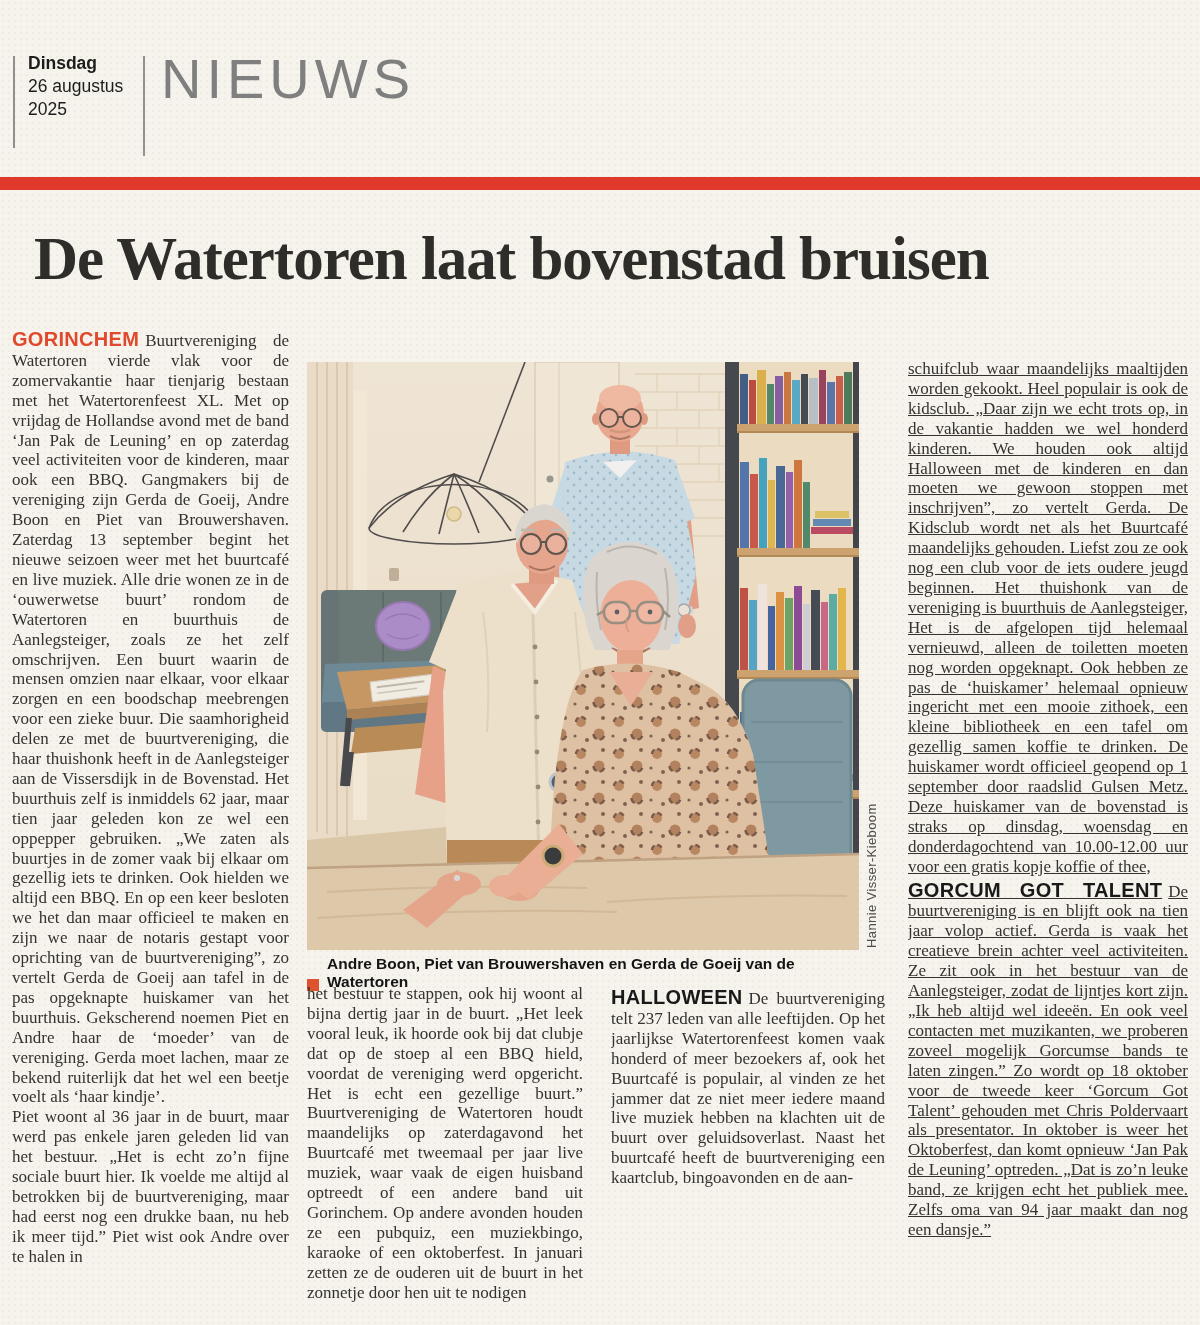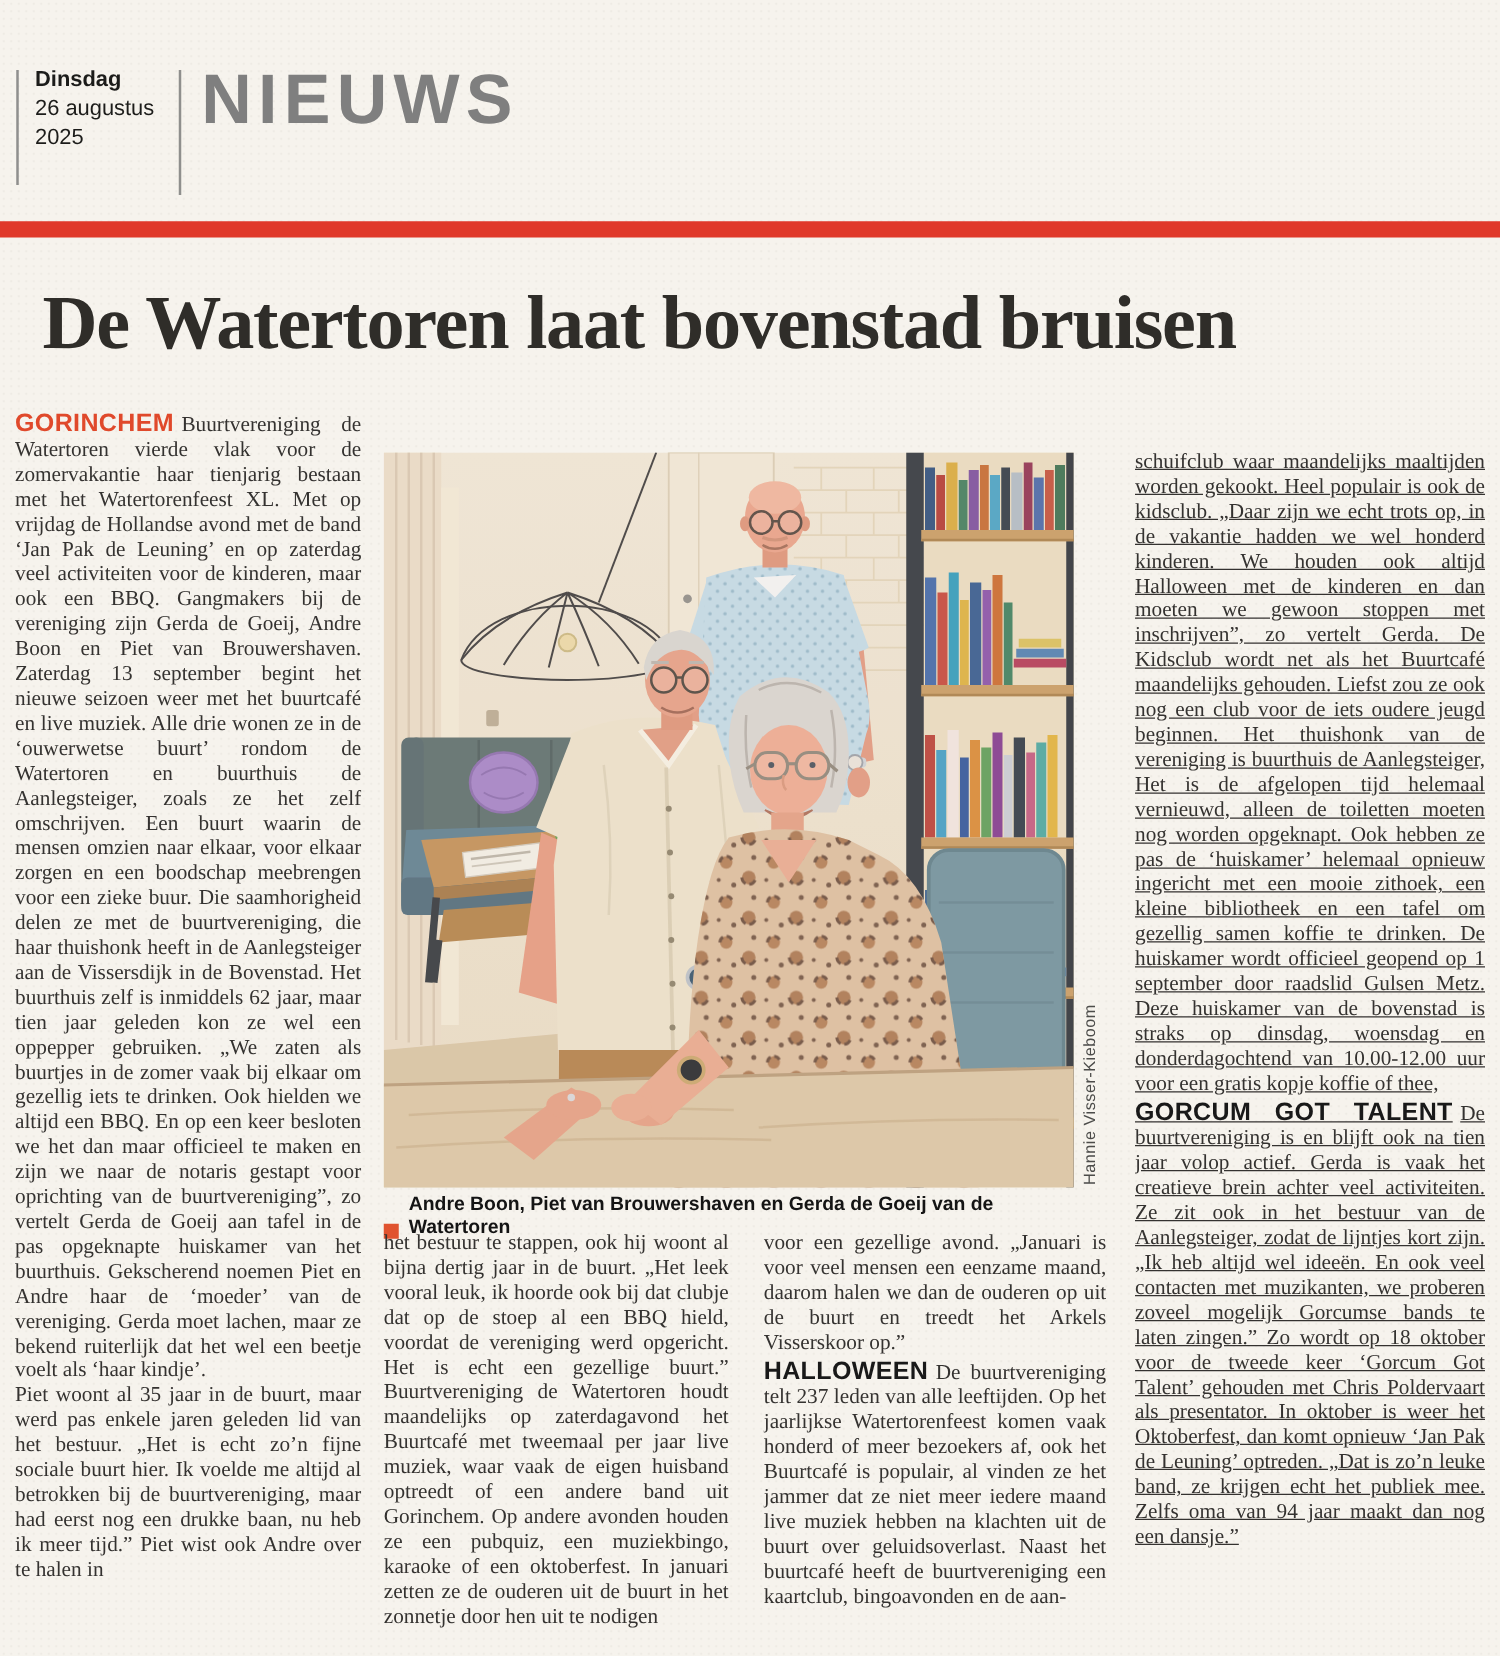--- a/index.html
+++ b/index.html
@@ -10,21 +10,21 @@
     background-size:6px 6px;
     font-family:"Liberation Serif", serif;
     color:#343230;
   }
   .abs{position:absolute;}
   
   .mast-rule-left{left:13px;top:56px;width:2px;height:92px;background:#8f8f8d;}
   .dateblock{left:28px;top:52px;font-family:"Liberation Sans",sans-serif;font-size:17.5px;line-height:23px;color:#1c1c1a;}
   .dateblock .day{font-weight:bold;}
   .mast-divider{left:143px;top:56px;width:2px;height:100px;background:#8f8f8d;}
-  .section-title{left:161px;top:46px;font-family:"Liberation Sans",sans-serif;font-weight:700;font-size:56px;letter-spacing:5px;color:#7f7f7f;}
+  .section-title{left:161px;top:46px;font-family:"Liberation Sans",sans-serif;font-weight:400;font-size:56px;letter-spacing:5px;color:#7f7f7f;}
   .red-rule{left:0;top:177px;width:1200px;height:13px;background:#e0392b;}
   
   .headline{left:22px;top:212px;width:1165px;font-family:"Liberation Serif",serif;font-weight:bold;
     font-size:61px;letter-spacing:-1px;color:#2f2d29;margin:12px;white-space:nowrap;}
   
   .col{font-size:17px;line-height:19.9px;text-align:justify;overflow:hidden;}
   .col p{margin:0;}
   .col p.spaced{margin-top:4px;}
   .col1{left:12px;top:330px;width:277px;height:996px;}
   .col2{left:307px;top:984px;width:276px;height:341px;}
@@ -50,21 +50,21 @@
   <div>2025</div>
 </div>
 <div class="abs mast-divider"></div>
 <div class="abs section-title">NIEUWS</div>
 <div class="abs red-rule"></div>
 
 <h1 class="abs headline">De Watertoren laat bovenstad bruisen</h1>
 
 <div class="abs col col1">
   <p><span class="lead red">GORINCHEM</span><span>Buurtvereniging de Watertoren vierde vlak voor de zomervakantie haar tienjarig bestaan met het Watertorenfeest XL. Met op vrijdag de Hollandse avond met de band ‘Jan Pak de Leuning’ en op zaterdag veel activiteiten voor de kinderen, maar ook een BBQ. Gangmakers bij de vereniging zijn Gerda de Goeij, Andre Boon en Piet van Brouwershaven. Zaterdag 13 september begint het nieuwe seizoen weer met het buurtcafé en live muziek. Alle drie wonen ze in de ‘ouwerwetse buurt’ rondom de Watertoren en buurthuis de Aanlegsteiger, zoals ze het zelf omschrijven. Een buurt waarin de mensen omzien naar elkaar, voor elkaar zorgen en een boodschap meebrengen voor een zieke buur. Die saamhorigheid delen ze met de buurtvereniging, die haar thuishonk heeft in de Aanlegsteiger aan de Vissersdijk in de Bovenstad. Het buurthuis zelf is inmiddels 62 jaar, maar tien jaar geleden kon ze wel een oppepper gebruiken. „We zaten als buurtjes in de zomer vaak bij elkaar om gezellig iets te drinken. Ook hielden we altijd een BBQ. En op een keer besloten we het dan maar officieel te maken en zijn we naar de notaris gestapt voor oprichting van de buurtvereniging”, zo vertelt Gerda de Goeij aan tafel in de pas opgeknapte huiskamer van het buurthuis. Gekscherend noemen Piet en Andre haar de ‘moeder’ van de vereniging. Gerda moet lachen, maar ze bekend ruiterlijk dat het wel een beetje voelt als ‘haar kindje’.</span></p>
-  <p>Piet woont al 35 jaar in de buurt, maar werd pas enkele jaren geleden lid van het bestuur. „Het is echt zo’n fijne sociale buurt hier. Ik voelde me altijd al betrokken bij de buurtvereniging, maar had eerst nog een drukke baan, nu heb ik meer tijd.” Piet wist ook Andre over te halen in</p>
+  <p>Piet woont al 36 jaar in de buurt, maar werd pas enkele jaren geleden lid van het bestuur. „Het is echt zo’n fijne sociale buurt hier. Ik voelde me altijd al betrokken bij de buurtvereniging, maar had eerst nog een drukke baan, nu heb ik meer tijd.” Piet wist ook Andre over te halen in</p>
 </div>
 
 <figure class="abs photo">
 <svg viewBox="0 0 552 588" width="552" height="588" xmlns="http://www.w3.org/2000/svg">
   <defs>
     <linearGradient id="wall" x1="0" y1="0" x2="0" y2="1">
       <stop offset="0" stop-color="#efe8d6"></stop>
           <stop offset="1" stop-color="#e7dcc4"></stop>
     </linearGradient>
     <pattern id="dots" width="12" height="12" patternUnits="userSpaceOnUse">
@@ -330,20 +330,19 @@
 <div class="abs caption">
   <span class="bullet"></span>
   <span>Andre Boon, Piet van Brouwershaven en Gerda de Goeij van de Watertoren</span>
 </div>
 
 <div class="abs col col2">
   <p>het bestuur te stappen, ook hij woont al bijna dertig jaar in de buurt. „Het leek vooral leuk, ik hoorde ook bij dat clubje dat op de stoep al een BBQ hield, voordat de vereniging werd opgericht. Het is echt een gezellige buurt.” Buurtvereniging de Watertoren houdt maandelijks op zaterdagavond het Buurtcafé met tweemaal per jaar live muziek, waar vaak de eigen huisband optreedt of een andere band uit Gorinchem. Op andere avonden houden ze een pubquiz, een muziekbingo, karaoke of een oktoberfest. In januari zetten ze de ouderen uit de buurt in het zonnetje door hen uit te nodigen</p>
 </div>
 
 <div class="abs col col3">
-  <p>voor een gezellige avond. „Januari is voor veel mensen een eenzame maand, daarom halen we dan de ouderen op uit de buurt en treedt het Arkels Visserskoor op.”</p>
   <p class="spaced"><span class="lead">HALLOWEEN</span><span>De buurtvereniging telt 237 leden van alle leeftijden. Op het jaarlijkse Watertorenfeest komen vaak honderd of meer bezoekers af, ook het Buurtcafé is populair, al vinden ze het jammer dat ze niet meer iedere maand live muziek hebben na klachten uit de buurt over geluidsoverlast. Naast het buurtcafé heeft de buurtvereniging een kaartclub, bingoavonden en de aan-</span></p>
 </div>
 
 <div class="abs col col4">
   <p>schuifclub waar maandelijks maaltijden worden gekookt. Heel populair is ook de kidsclub. „Daar zijn we echt trots op, in de vakantie hadden we wel honderd kinderen. We houden ook altijd Halloween met de kinderen en dan moeten we gewoon stoppen met inschrijven”, zo vertelt Gerda. De Kidsclub wordt net als het Buurtcafé maandelijks gehouden. Liefst zou ze ook nog een club voor de iets oudere jeugd beginnen. Het thuishonk van de vereniging is buurthuis de Aanlegsteiger, Het is de afgelopen tijd helemaal vernieuwd, alleen de toiletten moeten nog worden opgeknapt. Ook hebben ze pas de ‘huiskamer’ helemaal opnieuw ingericht met een mooie zithoek, een kleine bibliotheek en een tafel om gezellig samen koffie te drinken. De huiskamer wordt officieel geopend op 1 september door raadslid Gulsen Metz. Deze huiskamer van de bovenstad is straks op dinsdag, woensdag en donderdagochtend van 10.00-12.00 uur voor een gratis kopje koffie of thee,</p>
   <p class="spaced"><span class="lead">GORCUM GOT TALENT</span><span>De buurtvereniging is en blijft ook na tien jaar volop actief. Gerda is vaak het creatieve brein achter veel activiteiten. Ze zit ook in het bestuur van de Aanlegsteiger, zodat de lijntjes kort zijn. „Ik heb altijd wel ideeën. En ook veel contacten met muzikanten, we proberen zoveel mogelijk Gorcumse bands te laten zingen.” Zo wordt op 18 oktober voor de tweede keer ‘Gorcum Got Talent’ gehouden met Chris Poldervaart als presentator. In oktober is weer het Oktoberfest, dan komt opnieuw ‘Jan Pak de Leuning’ optreden. „Dat is zo’n leuke band, ze krijgen echt het publiek mee. Zelfs oma van 94 jaar maakt dan nog een dansje.”</span></p>
 </div>
 
 </body></html>

